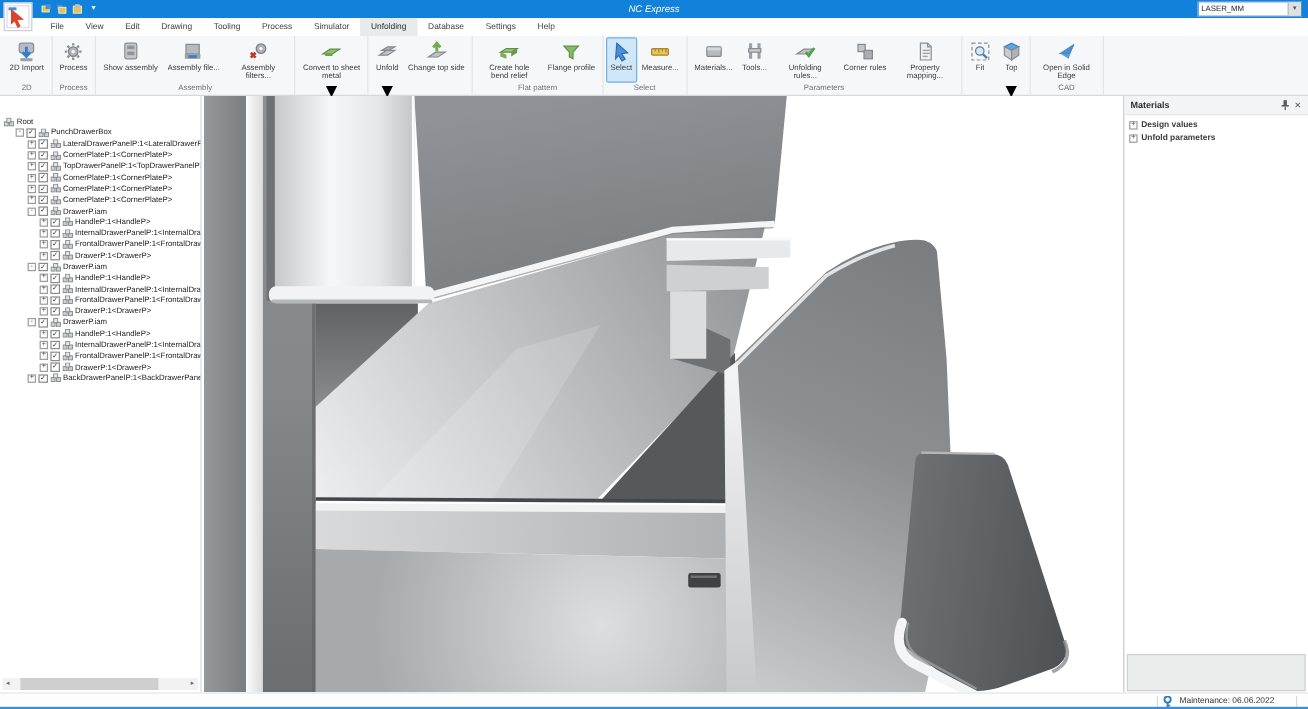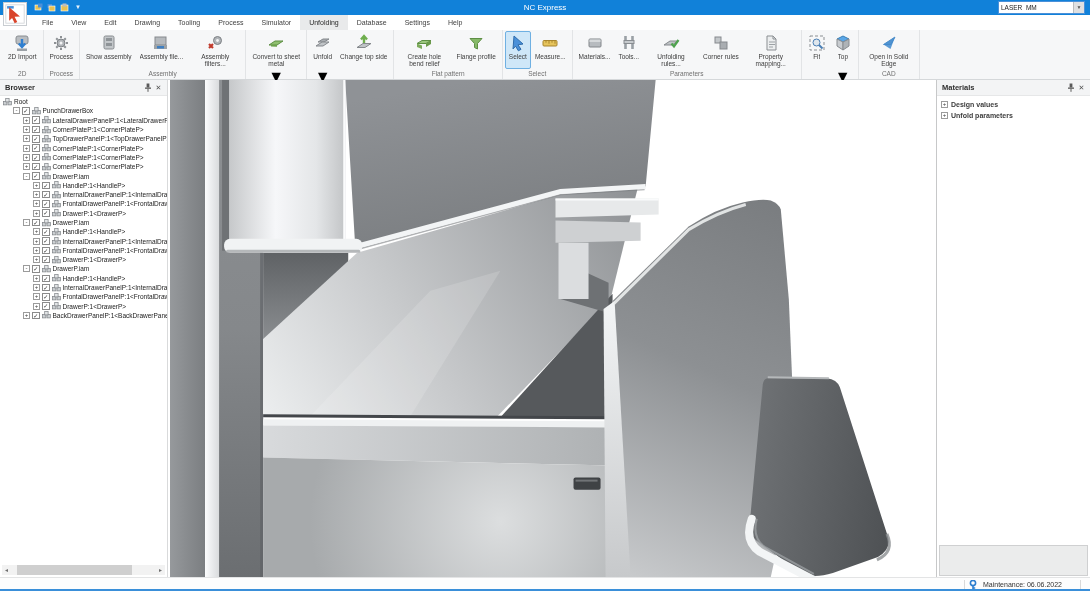--- a/index.html
+++ b/index.html
@@ -7,21 +7,21 @@
     font-family:"Liberation Sans", sans-serif; position:relative; }
 
   
   .titlebar { position:absolute; left:0; top:0; width:1090px; height:15px; background:#1181d9; }
   .app-logo { position:absolute; left:3px; top:2px; width:24px; height:24px; background:#fff;
     border:1px solid #c9cdd1; z-index:6; display:flex; align-items:center; justify-content:center; }
   .qat { position:absolute; left:34px; top:1px; height:13px; display:flex; align-items:center; gap:4px; }
   .qat svg { display:block; }
   .qat .caret { color:#eaf3fb; font-size:6px; line-height:13px; margin-left:2px; }
   .win-title { position:absolute; left:0; right:0; top:0; height:15px; text-align:center;
-    color:#fff; font-size:8px; line-height:15px; }
+    color:#fff; font-size:8px; line-height:15px;font-style:italic; }
   .win-controls { position:absolute; right:0; top:0; height:15px; display:flex; }
   .win-btn { width:29px; height:15px; color:#fff; font-size:7px; line-height:15px; text-align:center; }
 
   
   .menubar { position:absolute; left:0; top:15px; width:1090px; height:15px; background:#ffffff;
     display:flex; padding-left:33px; }
   .menu-tab { font-size:7px; line-height:15px; color:#3f3f3f; padding:0 9px; white-space:nowrap; }
   .menu-tab.active { background:#e9eaeb; color:#2a2a2a; }
   .profile-combo { position:absolute; right:5px; top:1px; width:87px; height:13px; background:#fff;
     border:1px solid #4a90d9; display:flex; align-items:center; }
@@ -380,31 +380,20 @@
             </svg>
           </div>
           <div class="rlabel">Open in Solid Edge</div>
         </div>
       </div>
       <div class="rgroup-label">CAD</div>
     </div>
   </div>
 
 <div class="panel browser-panel">
-  <div class="panel-header">
-    <span class="ptitle">Browser</span>
-    <span class="hicon">
-      <svg width="8" height="9" viewBox="0 0 8 9">
-          <rect x="2.6" y="0.5" width="2.8" height="4" fill="#5a5a5a"></rect>
-          <rect x="1" y="4.5" width="6" height="1.3" fill="#5a5a5a"></rect>
-          <rect x="3.5" y="5.8" width="1" height="3" fill="#5a5a5a"></rect>
-        </svg>
-    </span>
-    <span class="hicon">✕</span>
-  </div>
   <div class="tree" id="tree">
       <div class="trow" style="padding-left: 3px;">
         <span class="tico">
           <svg width="9" height="8" viewBox="0 0 9 8">
             <rect x="0.5" y="3.5" width="3.4" height="3.4" fill="#cdd1d4" stroke="#7d8185" stroke-width=".7"></rect>
             <rect x="5" y="3.5" width="3.4" height="3.4" fill="#cdd1d4" stroke="#7d8185" stroke-width=".7"></rect>
             <rect x="2.7" y="0.5" width="3.4" height="3.4" fill="#e3e6e8" stroke="#7d8185" stroke-width=".7"></rect>
           </svg>
         </span>
         <span class="tlabel">Root</span>

